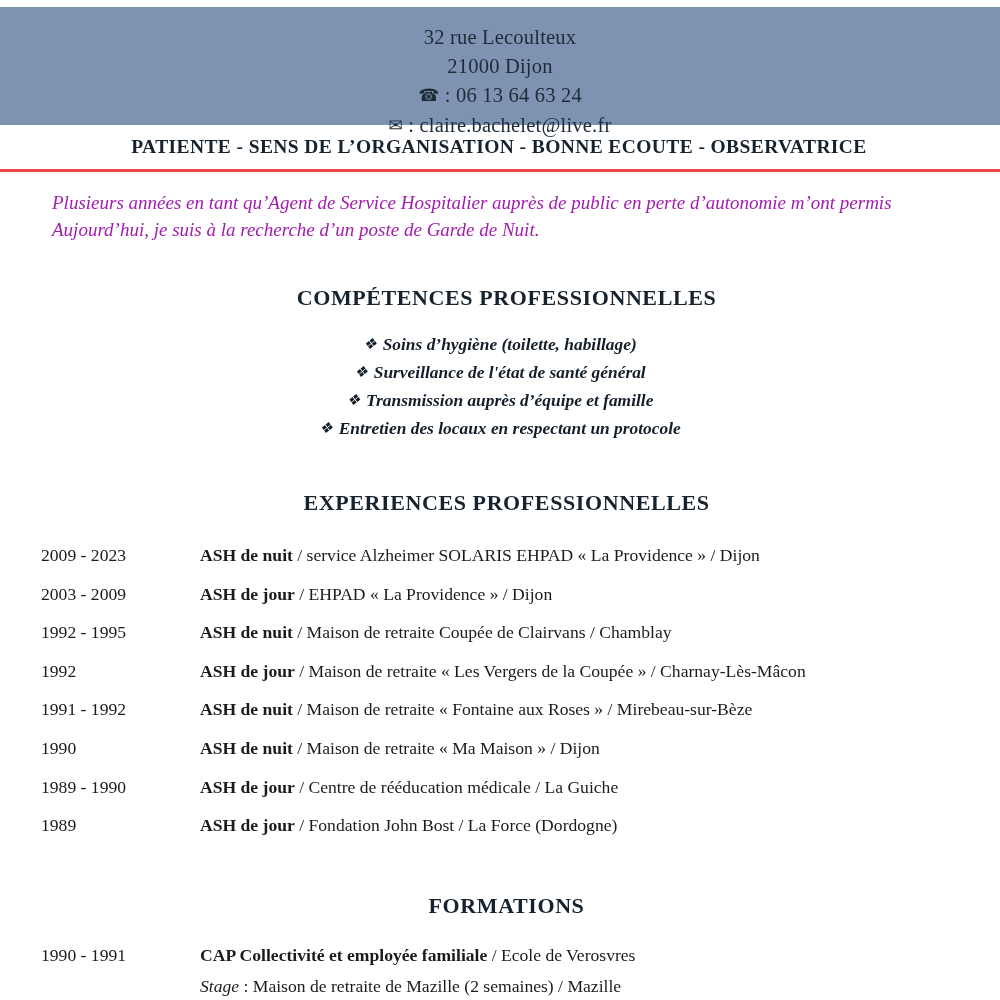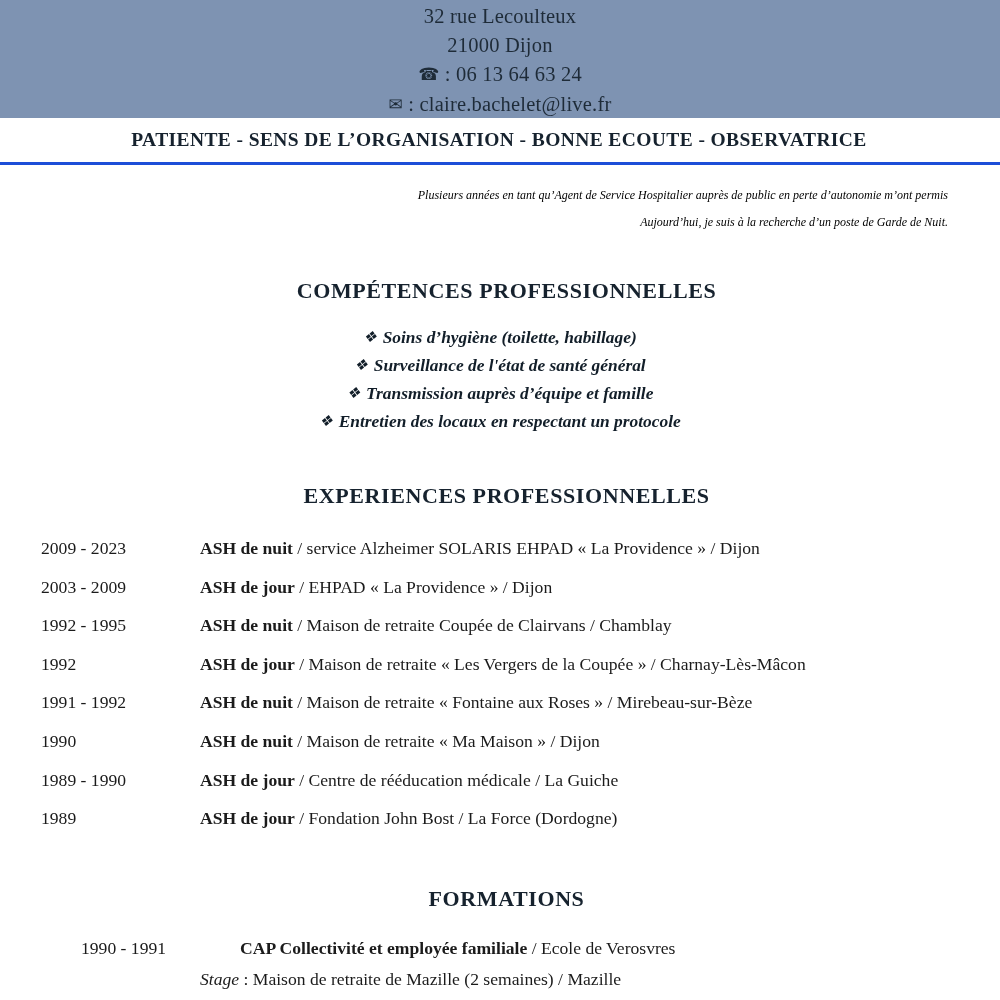--- a/index.html
+++ b/index.html
@@ -18,58 +18,59 @@
     width: 1000px;
     height: 1000px;
     position: relative;
     box-sizing: border-box;
   }
 
   
   .header-band {
     background: #7e93b2;
     color: #22303f;
-    padding: 2px 0 10px 0;
+    padding: 16px 0 10px 0;
     text-align: center;
     height: 118px;
     box-sizing: border-box;
+    margin-top: 7px;
   }
   .header-line {
     font-size: 20.5px;
     line-height: 29px;
     letter-spacing: 0.2px;
     color: #1e2b38;
   }
   .header-line .ico {
     font-size: 17px;
     position: relative;
     top: -1px;
   }
 
   
   .tagline-wrap {
-    border-bottom: 3px solid #1d4ed8;
+    border-bottom: 3px solid #ef4444;
     padding: 11px 2px 11px 0;
     text-align: center;
     background: #ffffff;
   }
   .tagline {
     font-weight: bold;
     font-size: 19.5px;
     letter-spacing: 0.4px;
     color: #16222e;
   }
 
   
   .intro {
-    text-align: right;
+    text-align: left;
     font-style: italic;
-    font-size: 12px;
+    font-size: 19px;
     line-height: 27px;
-    color: #000000;
+    color: #a21caf;
     margin: 17px 52px 0 52px;
   }
 
   
   .section-title {
     text-align: center;
     font-weight: bold;
     font-size: 22px;
     letter-spacing: 0.6px;
     color: #16222e;
@@ -126,21 +127,20 @@
 
   
   .form-rows {
     margin-top: 21px;
   }
   .form-row {
     display: flex;
     align-items: flex-end;
     font-size: 17.6px;
     line-height: 31px;
-    padding-left: 40px;
   }
   .form-row .date {
     width: 200px;
     padding-left: 41px;
     box-sizing: border-box;
     white-space: nowrap;
   }
   .form-row .desc { flex: 1; }
   .form-sub {
     margin-left: 200px;

